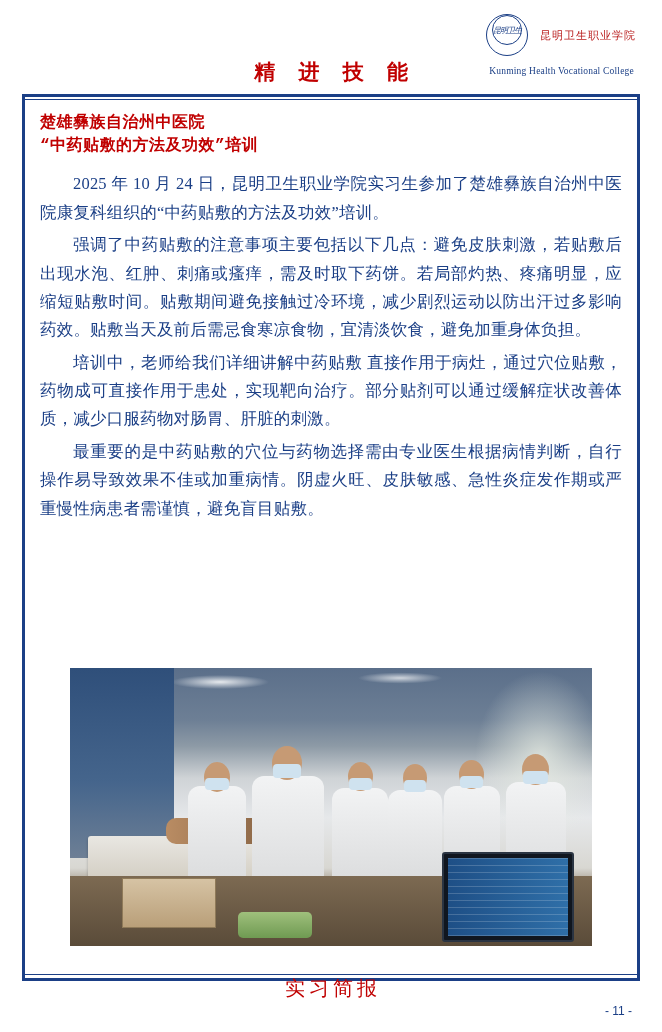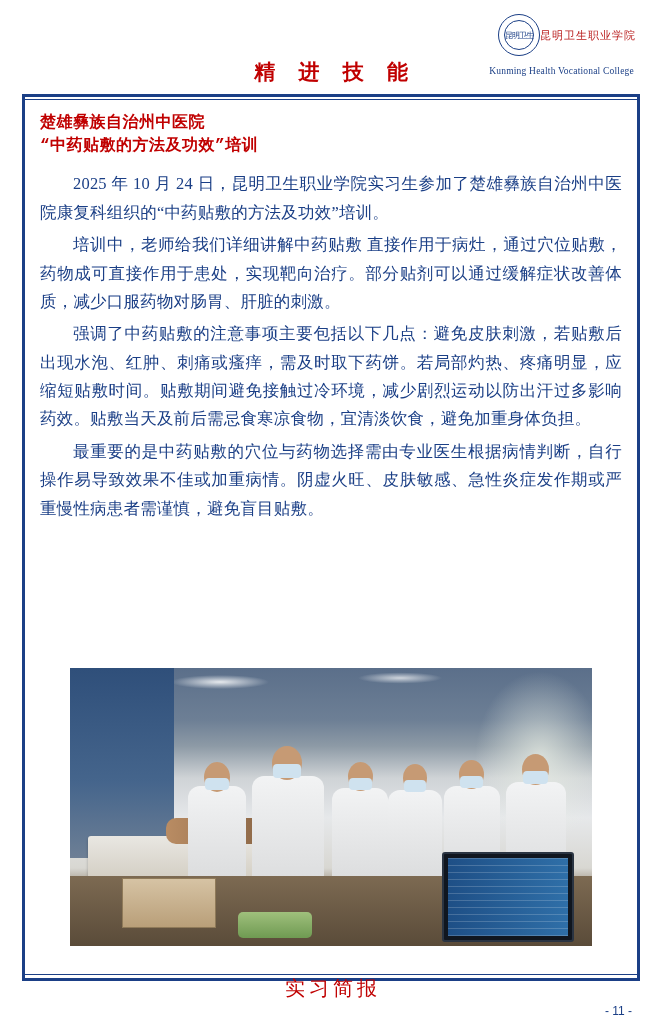--- a/index.html
+++ b/index.html
@@ -34,25 +34,26 @@
     align-items: center;
     justify-content: flex-end;
     width: 100%;
   }
   .logo-seal {
     width: 42px;
     height: 42px;
     border-radius: 50%;
     border: 1.6px solid #1b3f86;
     display: flex;
-    align-items: center;
+    align-items: flex-start;
     justify-content: center;
     box-sizing: border-box;
-    margin-right: 0;
+    margin-right: 12px;
     flex: 0 0 auto;
+    font-style: italic;
   }
   .logo-seal .inner {
     width: 30px;
     height: 30px;
     border-radius: 50%;
     border: 1px solid #1b3f86;
     display: flex;
     align-items: center;
     justify-content: center;
     font-size: 8px;
@@ -320,22 +321,22 @@
 <div class="side-bar-right"></div>
 
 <div class="article">
   <div class="doc-title">
     <div>楚雄彝族自治州中医院</div>
     <div>“中药贴敷的方法及功效”培训</div>
   </div>
 
   <div class="doc-body">
     <p class="para">2025 年 10 月 24 日，昆明卫生职业学院实习生参加了楚雄彝族自治州中医院康复科组织的“中药贴敷的方法及功效”培训。</p>
+    <p class="para">强调了中药贴敷的注意事项主要包括以下几点：避免皮肤刺激，若贴敷后出现水泡、红肿、刺痛或瘙痒，需及时取下药饼。若局部灼热、疼痛明显，应缩短贴敷时间。贴敷期间避免接触过冷环境，减少剧烈运动以防出汗过多影响药效。贴敷当天及前后需忌食寒凉食物，宜清淡饮食，避免加重身体负担。</p>
     <p class="para">培训中，老师给我们详细讲解中药贴敷 直接作用于病灶，通过穴位贴敷，药物成可直接作用于患处，实现靶向治疗。部分贴剂可以通过缓解症状改善体质，减少口服药物对肠胃、肝脏的刺激。</p>
-    <p class="para">强调了中药贴敷的注意事项主要包括以下几点：避免皮肤刺激，若贴敷后出现水泡、红肿、刺痛或瘙痒，需及时取下药饼。若局部灼热、疼痛明显，应缩短贴敷时间。贴敷期间避免接触过冷环境，减少剧烈运动以防出汗过多影响药效。贴敷当天及前后需忌食寒凉食物，宜清淡饮食，避免加重身体负担。</p>
     <p class="para">最重要的是中药贴敷的穴位与药物选择需由专业医生根据病情判断，自行操作易导致效果不佳或加重病情。阴虚火旺、皮肤敏感、急性炎症发作期或严重慢性病患者需谨慎，避免盲目贴敷。</p>
   </div>
 </div>
 
 <div class="photo-wrap">
   <div class="photo">
     <div class="blue-cur"></div>
     <div class="bed"></div>
     <div class="patient"></div>
 

